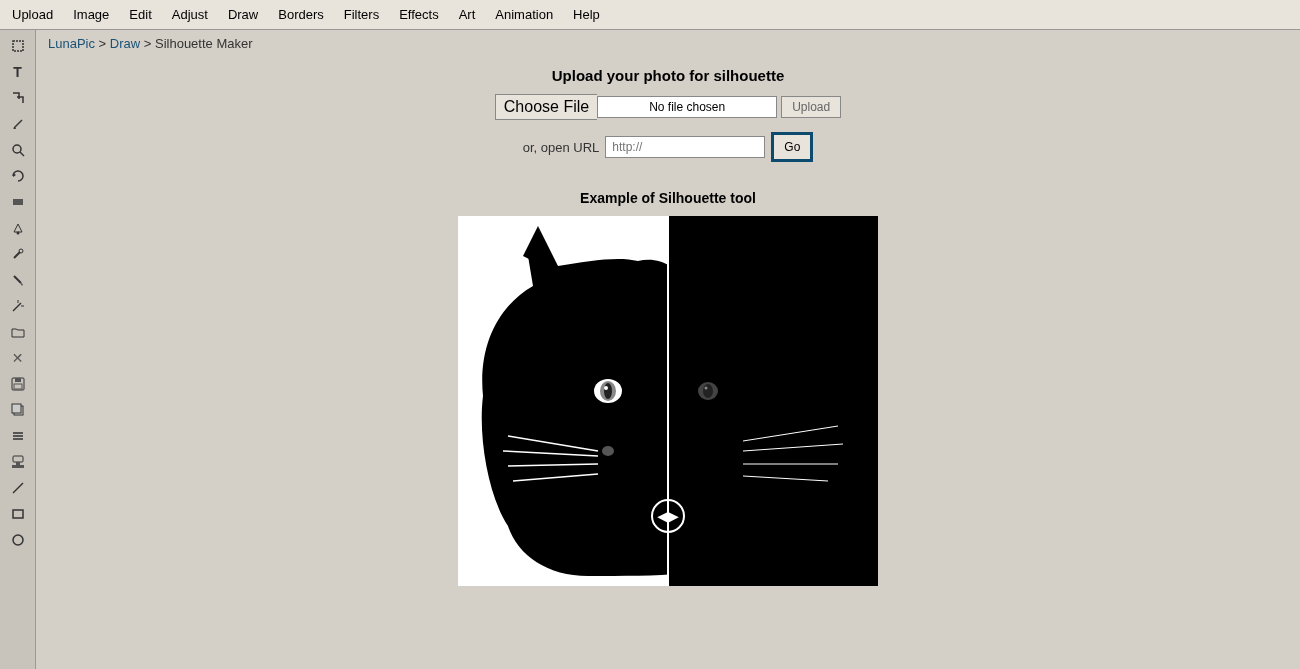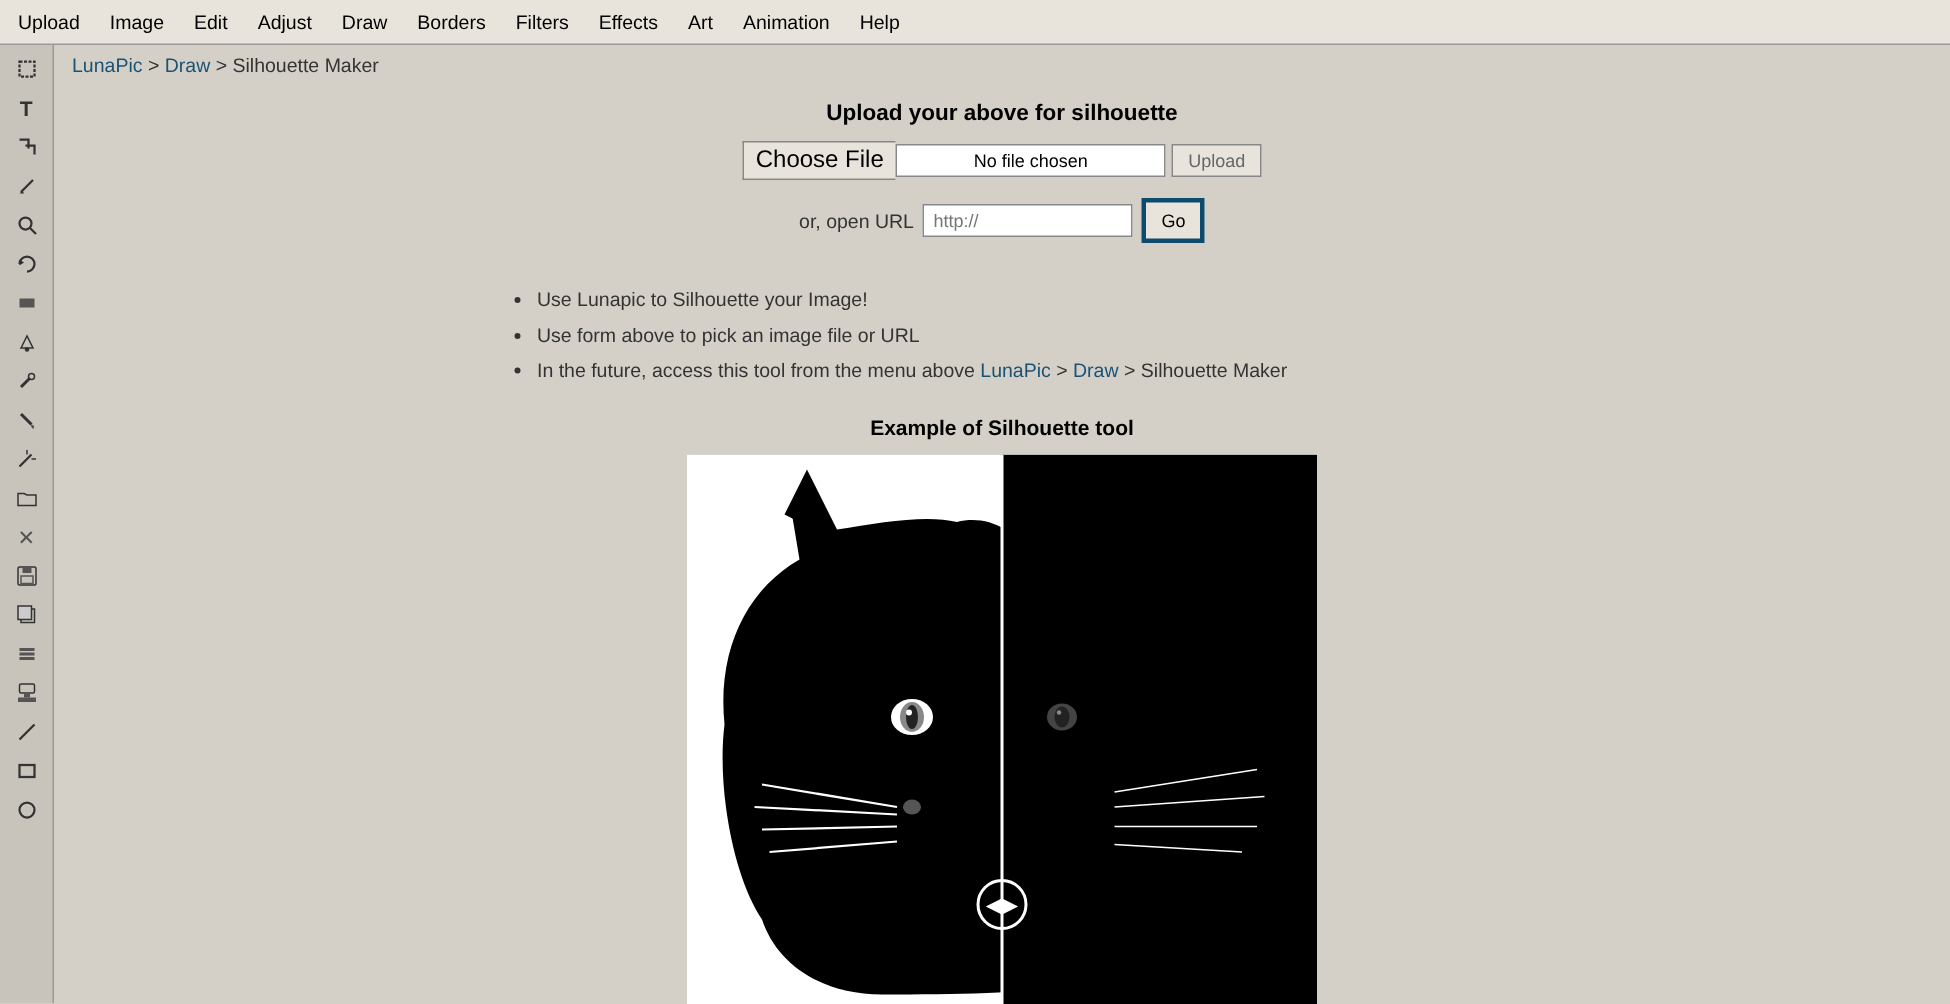--- a/index.html
+++ b/index.html
@@ -128,21 +128,21 @@
       align-items: center;
       justify-content: center;
       gap: 6px;
       margin-bottom: 28px;
     }
     #url-label { font-size: 13px; color: #333; }
     #url-input {
       border: 1px solid #888;
       padding: 3px 6px;
       font-size: 12px;
-      width: 140px;
+      width: 160px;
       background: #fff;
     }
     #go-btn {
       background: #e8e4dc;
       border: 3px solid #0c4a6e;
       padding: 5px 10px;
       cursor: pointer;
       font-size: 12px;
     }
 
@@ -323,49 +323,35 @@
     </div>
   </div>
 
   <div id="content">
 
     <div id="breadcrumb">
       <a href="#">LunaPic</a><span> &gt; </span><a href="#">Draw</a><span> &gt; </span><span>Silhouette Maker</span>
     </div>
 
     <div id="upload-section">
-      <div id="upload-title">Upload your above for silhouette</div>
+      <div id="upload-title">Upload your photo for silhouette</div>
 
       <div id="file-row">
         <button id="choose-file-btn">Choose File</button>
         <div id="file-name-display">No file chosen</div>
         <button id="upload-btn">Upload</button>
       </div>
 
       <div id="url-row">
         <span id="url-label">or, open URL</span>
         <input id="url-input" type="text" placeholder="http://" style="">
         <button id="go-btn">Go</button>
       </div>
     </div>
 
-    <div id="instructions">
-      <ul>
-        <li>Use Lunapic to Silhouette your Image!</li>
-        <li>Use form above to pick an image file or URL</li>
-        <li>
-          In the future, access this tool from the menu above
-          <a href="#">LunaPic</a>
-          &gt;
-          <a href="#">Draw</a>
-          &gt;
-          <span>Silhouette Maker</span>
-        </li>
-      </ul>
-    </div>
 
     <div id="example-section">
       <div id="example-title">Example of Silhouette tool</div>
 
       <div id="cat-container">
         <svg id="cat-svg" viewBox="0 0 420 370" xmlns="http://www.w3.org/2000/svg">
 
           <rect x="0" y="0" width="210" height="370" fill="white"></rect>
 
           <rect x="210" y="0" width="210" height="370" fill="black"></rect>

